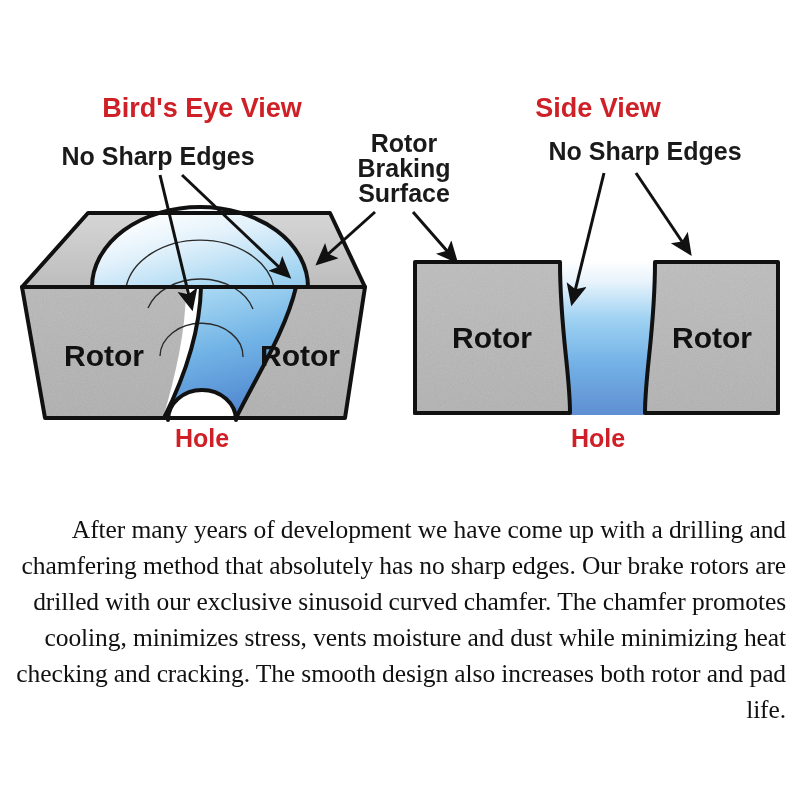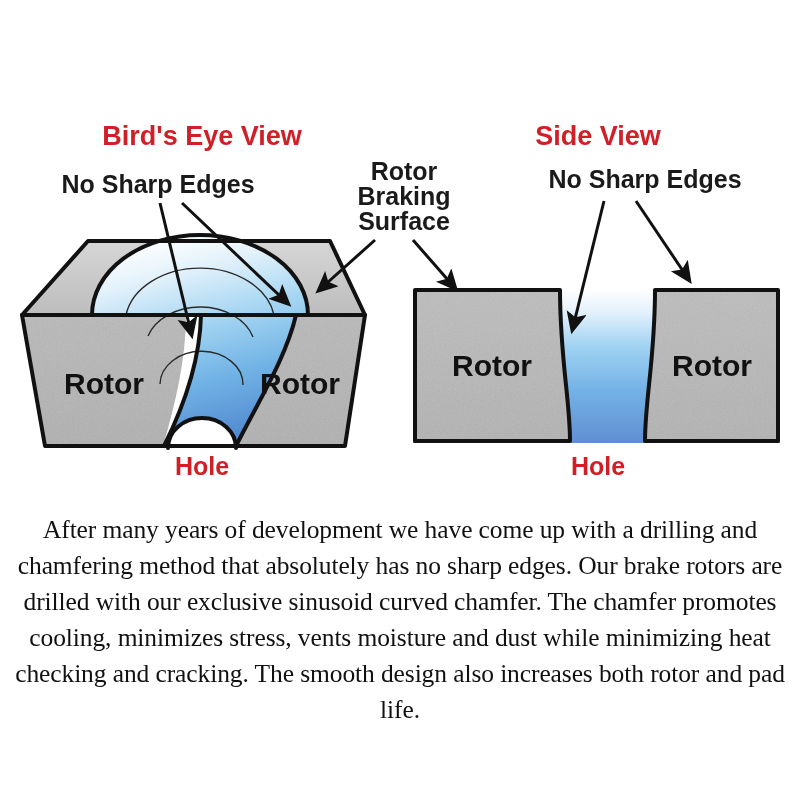--- a/index.html
+++ b/index.html
@@ -21,21 +21,20 @@
     height: 800px;
     background: #ffffff;
   }
   
   #diagram-area {
     position: absolute;
     left: 0;
     top: 0;
     width: 800px;
     height: 490px;
-    margin-top: 28px;
   }
   #diagram-svg {
     position: absolute;
     left: 0;
     top: 0;
     width: 800px;
     height: 490px;
     display: block;
   }
   .hdr-title {
@@ -84,21 +83,21 @@
   .arrowhead {
     fill: #111111;
     stroke: none;
   }
   
   #body-copy {
     position: absolute;
     left: 0;
     top: 512px;
     width: 800px;
-    text-align: center;
+    text-align: right;
     font-family: "Liberation Serif", serif;
     font-size: 25.5px;
     line-height: 36px;
     color: #111111;
     padding: 0 14px;
     box-sizing: border-box;
     letter-spacing: -0.1px;
   }
 </style>
 </head>

